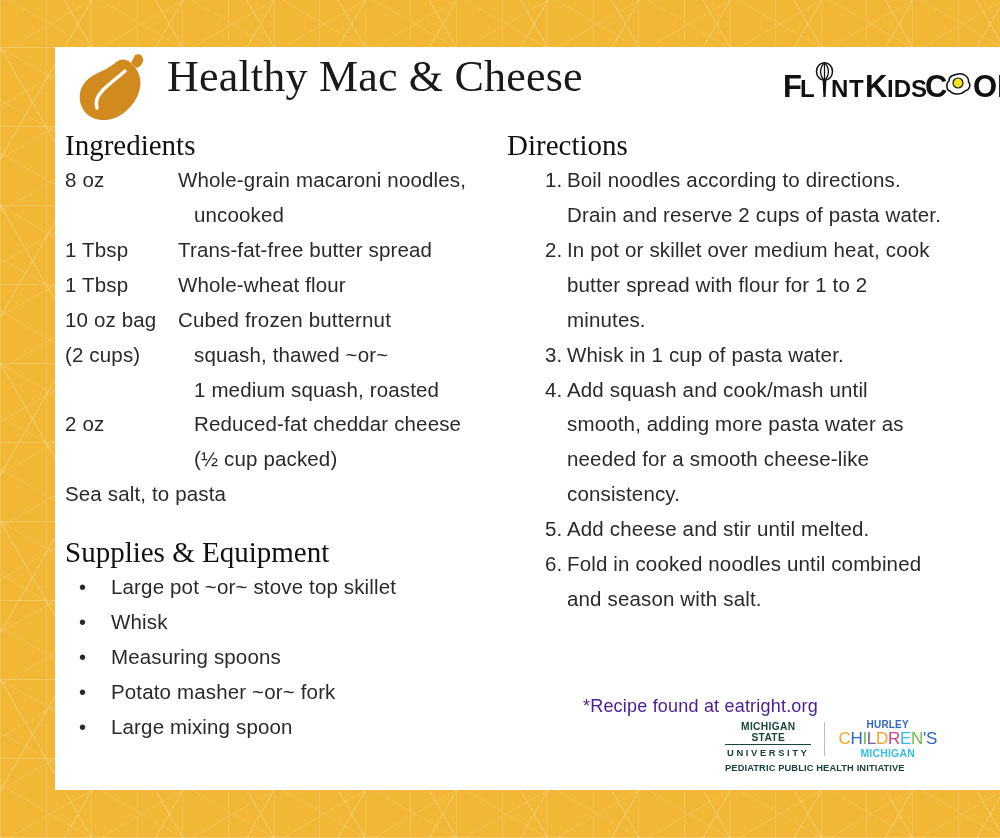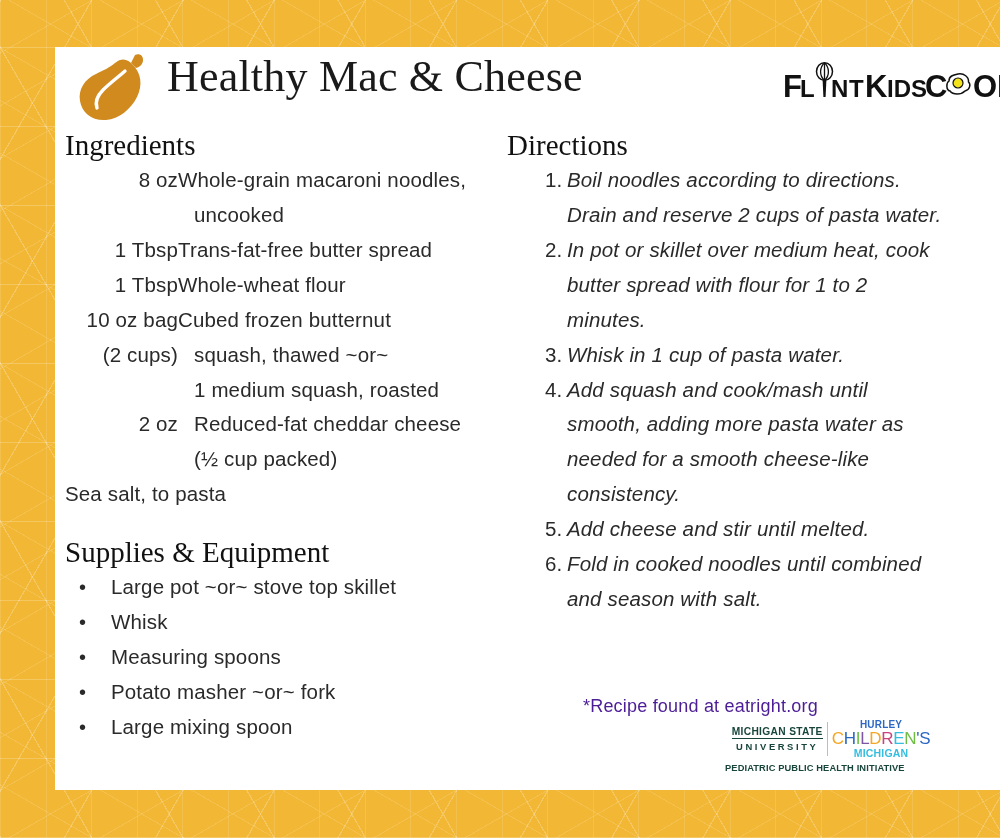--- a/index.html
+++ b/index.html
@@ -44,39 +44,39 @@
     font-family:"Liberation Serif", serif;
     font-size:29px; color:#111; margin-bottom:2px; line-height:1.12;
   }
   .body-text {
     font-family:"Liberation Sans", sans-serif;
     font-weight:300; font-size:20.5px; color:#2a2a2a;
     line-height:1.70; letter-spacing:.15px;
   }
   
   .ing-row { display:flex; align-items:flex-start; }
-  .ing-amt  { width:113px; flex:0 0 113px;text-align:right; }
+  .ing-amt  { width:113px; flex:0 0 113px; }
   .ing-desc { flex:1 1 auto; }
   .ing-desc.indent { padding-left:16px; }
   
   #supplies-heading { margin-top:24px; }
   .sup-row { display:flex; align-items:flex-start; padding-left:14px; }
   .sup-bullet { width:32px; flex:0 0 32px; text-align:left; font-size:20px; }
   
   .dir-row { display:flex; align-items:flex-start; padding-left:38px; }
   .dir-num { width:22px; flex:0 0 22px; }
-  .dir-txt { flex:1 1 auto;font-style:italic; }
+  .dir-txt { flex:1 1 auto; }
   
   #recipe-source {
     position:absolute; left:528px; top:649px;
     font-family:"Liberation Sans", sans-serif; font-weight:300;
     font-size:18px; color:#4c1d95; letter-spacing:.2px;
   }
   #sponsors { position:absolute; left:670px; top:673px; width:212px; }
-  #sponsor-row { display:flex; align-items:center; justify-content:center; gap:4px; }
+  #sponsor-row { display:flex; align-items:center; justify-content:center; gap:13px; }
   #msu-logo { text-align:center; }
   #msu-line1 {
     font-size:10.2px; font-weight:bold; color:#18453B;
     letter-spacing:.35px; border-bottom:1.4px solid #18453B; padding-bottom:1px;
   }
   #msu-line2 {
     font-size:9.4px; font-weight:bold; color:#18453B;
     letter-spacing:2.6px; padding-top:2px;
   }
   #logo-divider { width:1px; height:34px; background:#bdbdbd; }

